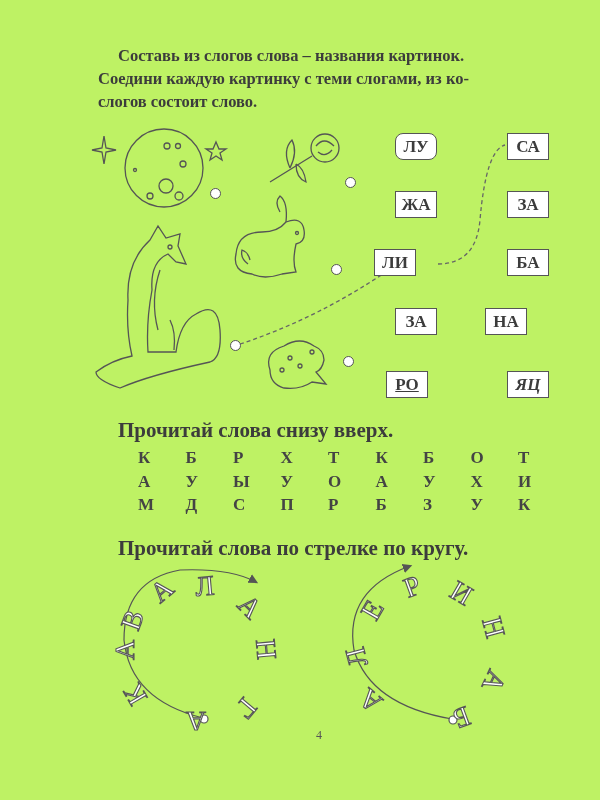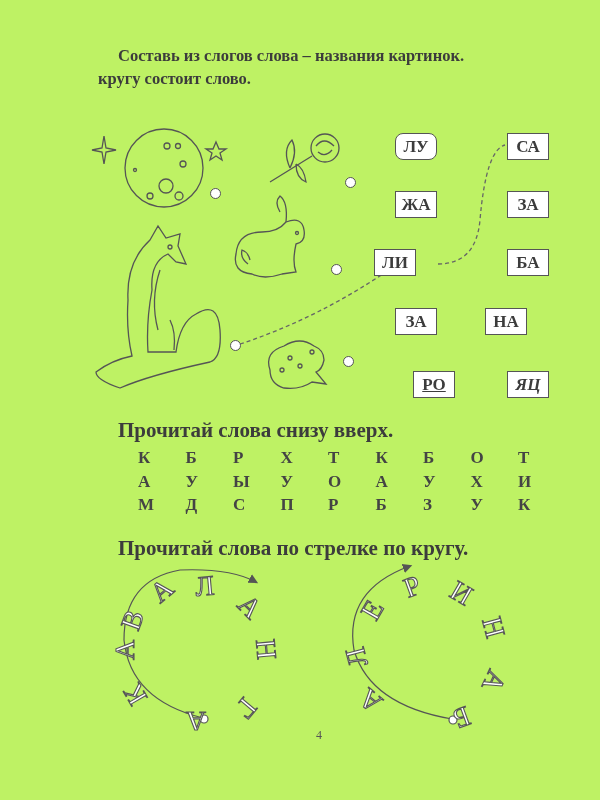--- a/index.html
+++ b/index.html
@@ -20,21 +20,22 @@
   .page-num { position:absolute; left:316px; top:728px; font-size:12px; color:#555; }
   svg { position:absolute; left:0; top:0; overflow:visible; }
 </style>
 </head>
 <body>
 
 <div class="page">
 
   <div class="task-title">
     <span class="line l1">Составь из слогов слова – названия картинок.</span>
-    <span class="line l3">кругу состоит слово.</span>
+    <span class="line l2">Соедини каждую картинку с теми слогами, из ко-</span>
+    <span class="line l3">слогов состоит слово.</span>
   </div>
 
   <svg width="600" height="800">
     <g stroke="#555" fill="none" stroke-width="1.3">
 
       <path d="M104 136 L106 148 L116 150 L106 152 L104 164 L102 152 L92 150 L102 148 Z"></path>
 
       <g>
         <circle cx="164" cy="168" r="39"></circle>
         <circle cx="166" cy="186" r="7"></circle>
@@ -84,21 +85,21 @@
   <div class="dot" style="left:210px;top:188px;"></div>
   <div class="dot" style="left:345px;top:177px;"></div>
   <div class="dot" style="left:331px;top:264px;"></div>
   <div class="dot" style="left:230px;top:340px;"></div>
   <div class="dot" style="left:343px;top:356px;"></div>
 
   <div class="syl" style="left:395px;top:133px;border-radius:8px;">ЛУ</div>
   <div class="syl" style="left:395px;top:191px;">ЖА</div>
   <div class="syl" style="left:374px;top:249px;">ЛИ</div>
   <div class="syl" style="left:395px;top:308px;">ЗА</div>
-  <div class="syl" style="left:413px;top:371px;text-decoration:underline;">РО</div>
+  <div class="syl" style="left:386px;top:371px;text-decoration:underline;">РО</div>
 
   <div class="syl" style="left:507px;top:133px;">СА</div>
   <div class="syl" style="left:507px;top:191px;">ЗА</div>
   <div class="syl" style="left:507px;top:249px;">БА</div>
   <div class="syl" style="left:485px;top:308px;">НА</div>
   <div class="syl" style="left:507px;top:371px;font-style:italic;">ЯЦ</div>
 
   <div class="subhead" style="top:418px;">Прочитай слова снизу вверх.</div>
   <div class="grid">
     <div class="grid-row">

